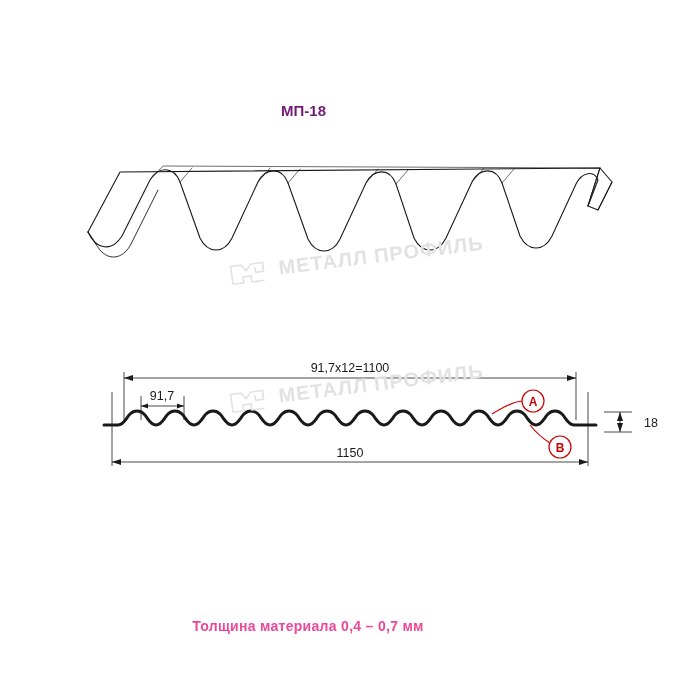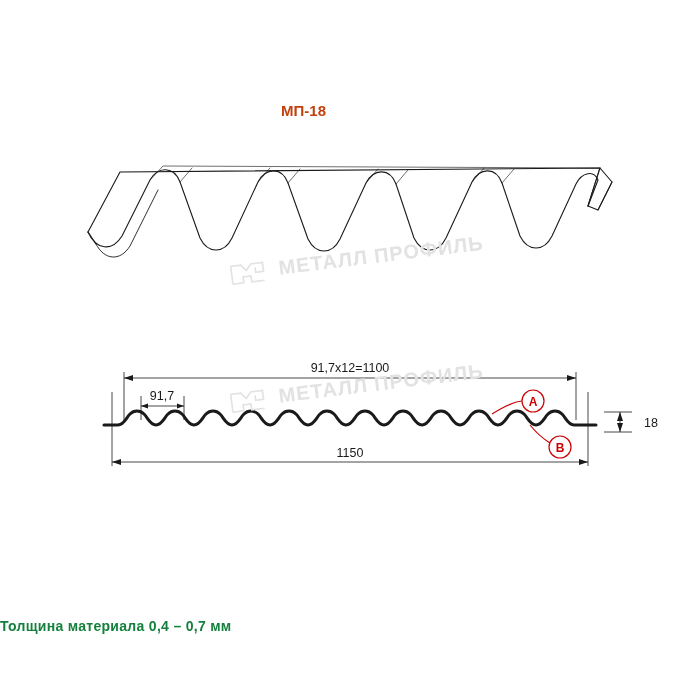--- a/index.html
+++ b/index.html
@@ -32,31 +32,32 @@
     color: #1a1a1a;
   }
   .subtitle {
     position: absolute;
     top: 102px;
     left: 0;
     width: 607px;
     text-align: center;
     font-size: 15px;
     font-weight: bold;
-    color: #c2410c;
+    color: #701a75;
   }
   .footer-note {
     position: absolute;
     top: 618px;
     left: 0;
     width: 616px;
+    text-align: center;
     font-size: 14px;
     font-weight: bold;
     letter-spacing: 0.3px;
-    color: #15803d;
+    color: #ec4899;
   }
   .art {
     position: absolute;
     top: 0;
     left: 0;
   }
   .wm {
     position: absolute;
     pointer-events: none;
     user-select: none;

